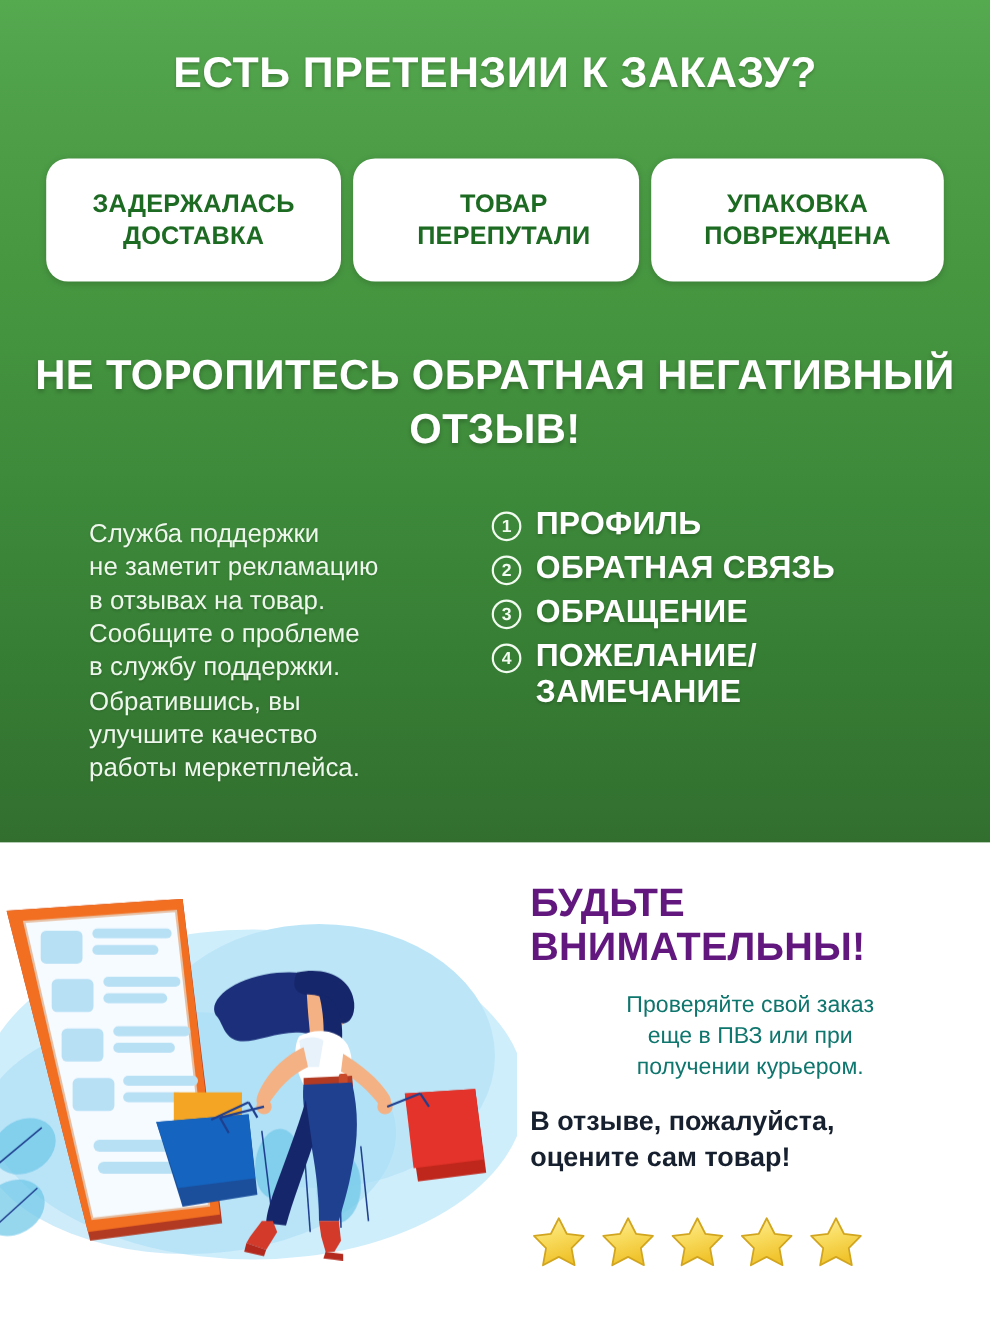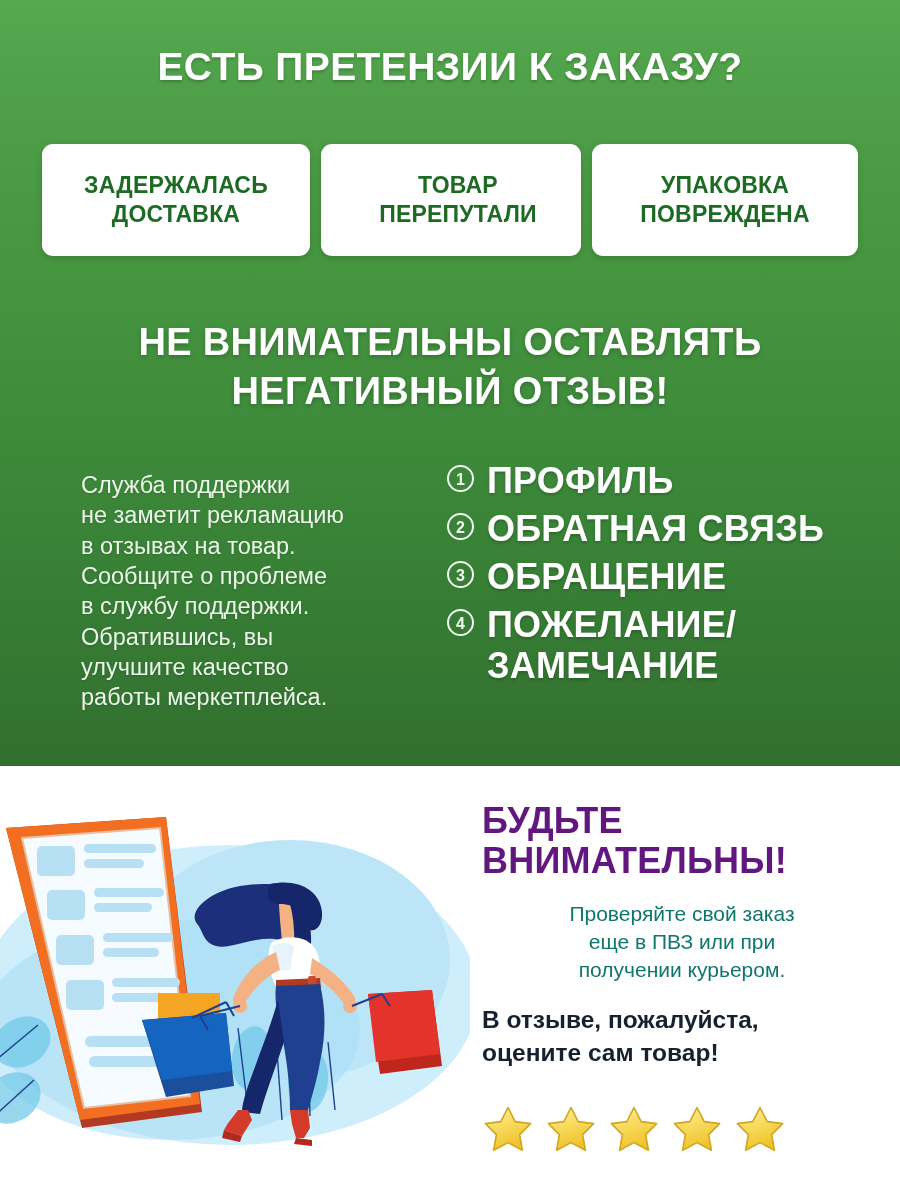--- a/index.html
+++ b/index.html
@@ -55,21 +55,21 @@
     left: 42px;
     top: 144px;
     width: 816px;
     height: 112px;
     display: flex;
     justify-content: space-between;
     align-items: stretch;
   }
   .reason-card {
     background: #ffffff;
-    border-radius: 11px;
+    border-radius: 20px;
     box-shadow: 0 2px 7px rgba(0,0,0,0.16);
     display: flex;
     align-items: center;
     justify-content: center;
     text-align: center;
     color: #1d6b23;
     font-size: 23px;
     font-weight: bold;
     line-height: 1.25;
     letter-spacing: 0.2px;
@@ -135,21 +135,21 @@
     border-radius: 50%;
     color: #f2fbf0;
     font-size: 16px;
     font-weight: bold;
     line-height: 25px;
     text-align: center;
     box-sizing: border-box;
   }
   .step-label {
     color: #ffffff;
-    font-size: 36px;
+    font-size: 29px;
     font-weight: bold;
     line-height: 1.14;
     letter-spacing: 0.2px;
     white-space: pre-line;
     text-shadow: 0 2px 3px rgba(0,0,0,0.2);
   }
 
   
   .white-panel {
     position: absolute;
@@ -228,21 +228,21 @@
 
     <div class="cards-row">
       <div class="reason-card c1">ЗАДЕРЖАЛАСЬ
 ДОСТАВКА</div>
       <div class="reason-card c2">ТОВАР
 ПЕРЕПУТАЛИ</div>
       <div class="reason-card c3">УПАКОВКА
 ПОВРЕЖДЕНА</div>
     </div>
 
-    <div class="headline-main">НЕ ВНИМАТЕЛЬНЫ ОСТАВЛЯТЬ
+    <div class="headline-main">НЕ ТОРОПИТЕСЬ ОБРАТНАЯ
 НЕГАТИВНЫЙ ОТЗЫВ!</div>
 
     <div class="body-cols">
 
       <div class="support-text">Служба поддержки
 не заметит рекламацию
 в отзывах на товар.
 Сообщите о проблеме
 в службу поддержки.
 Обратившись, вы

